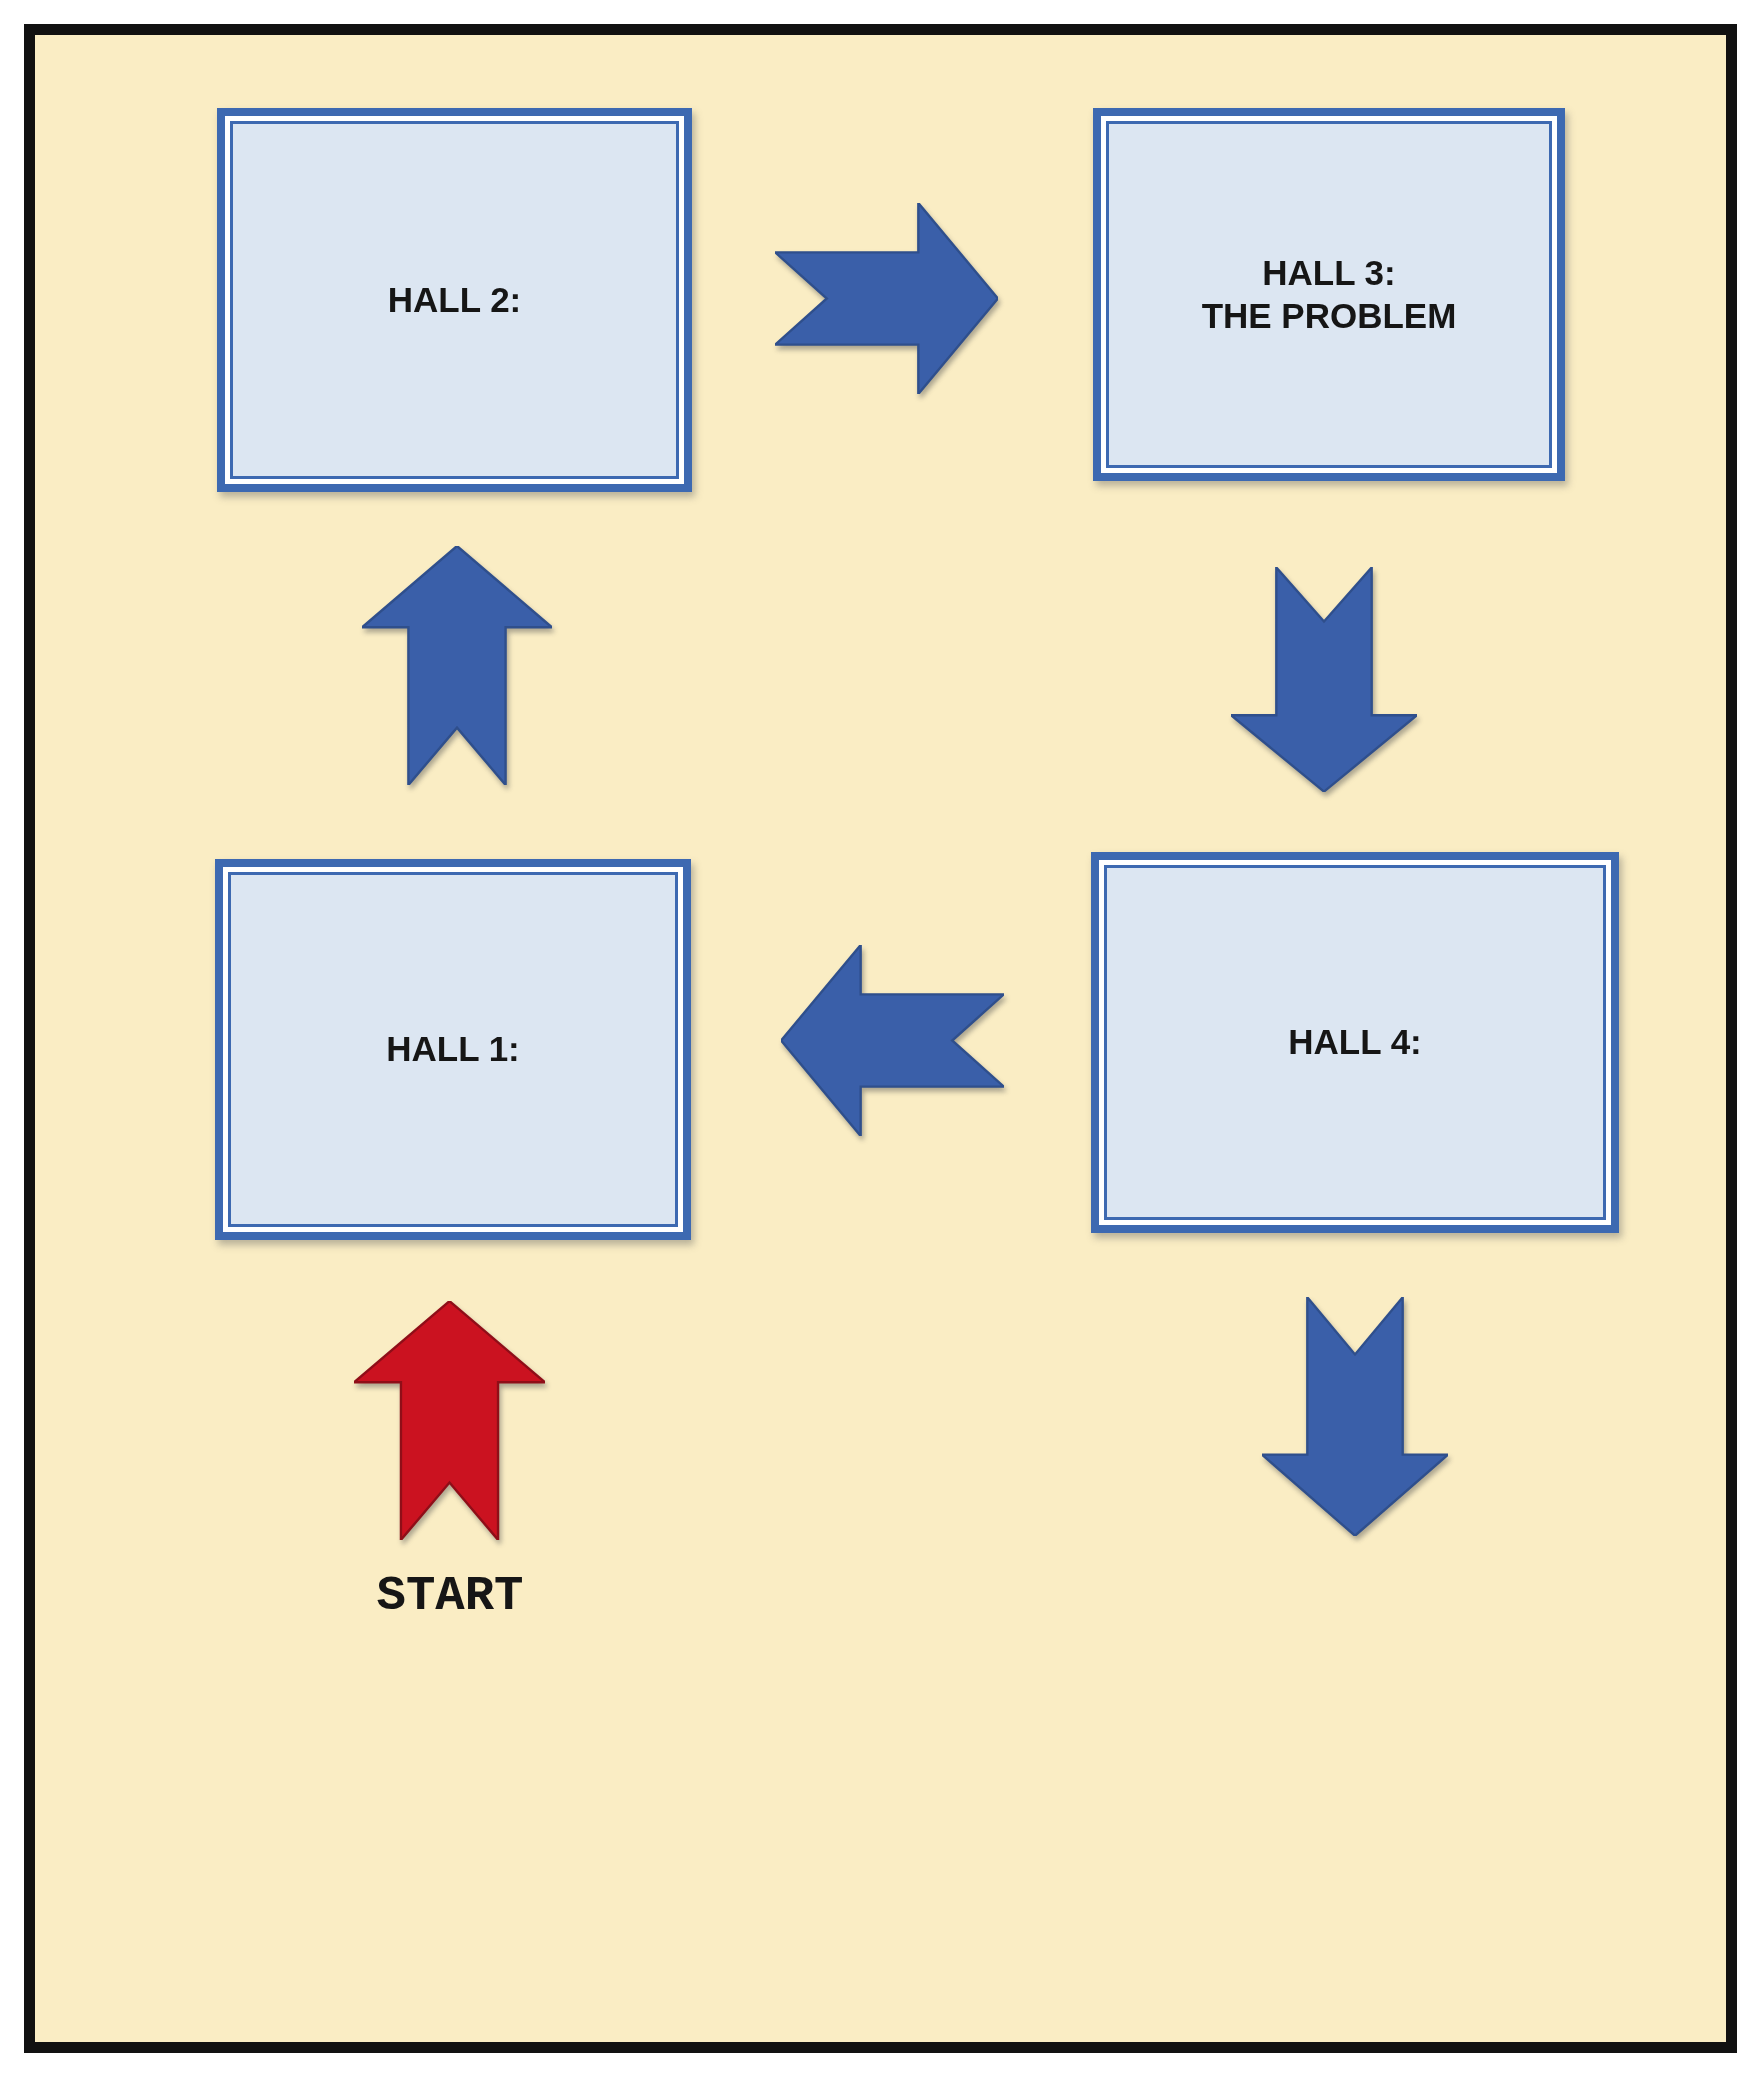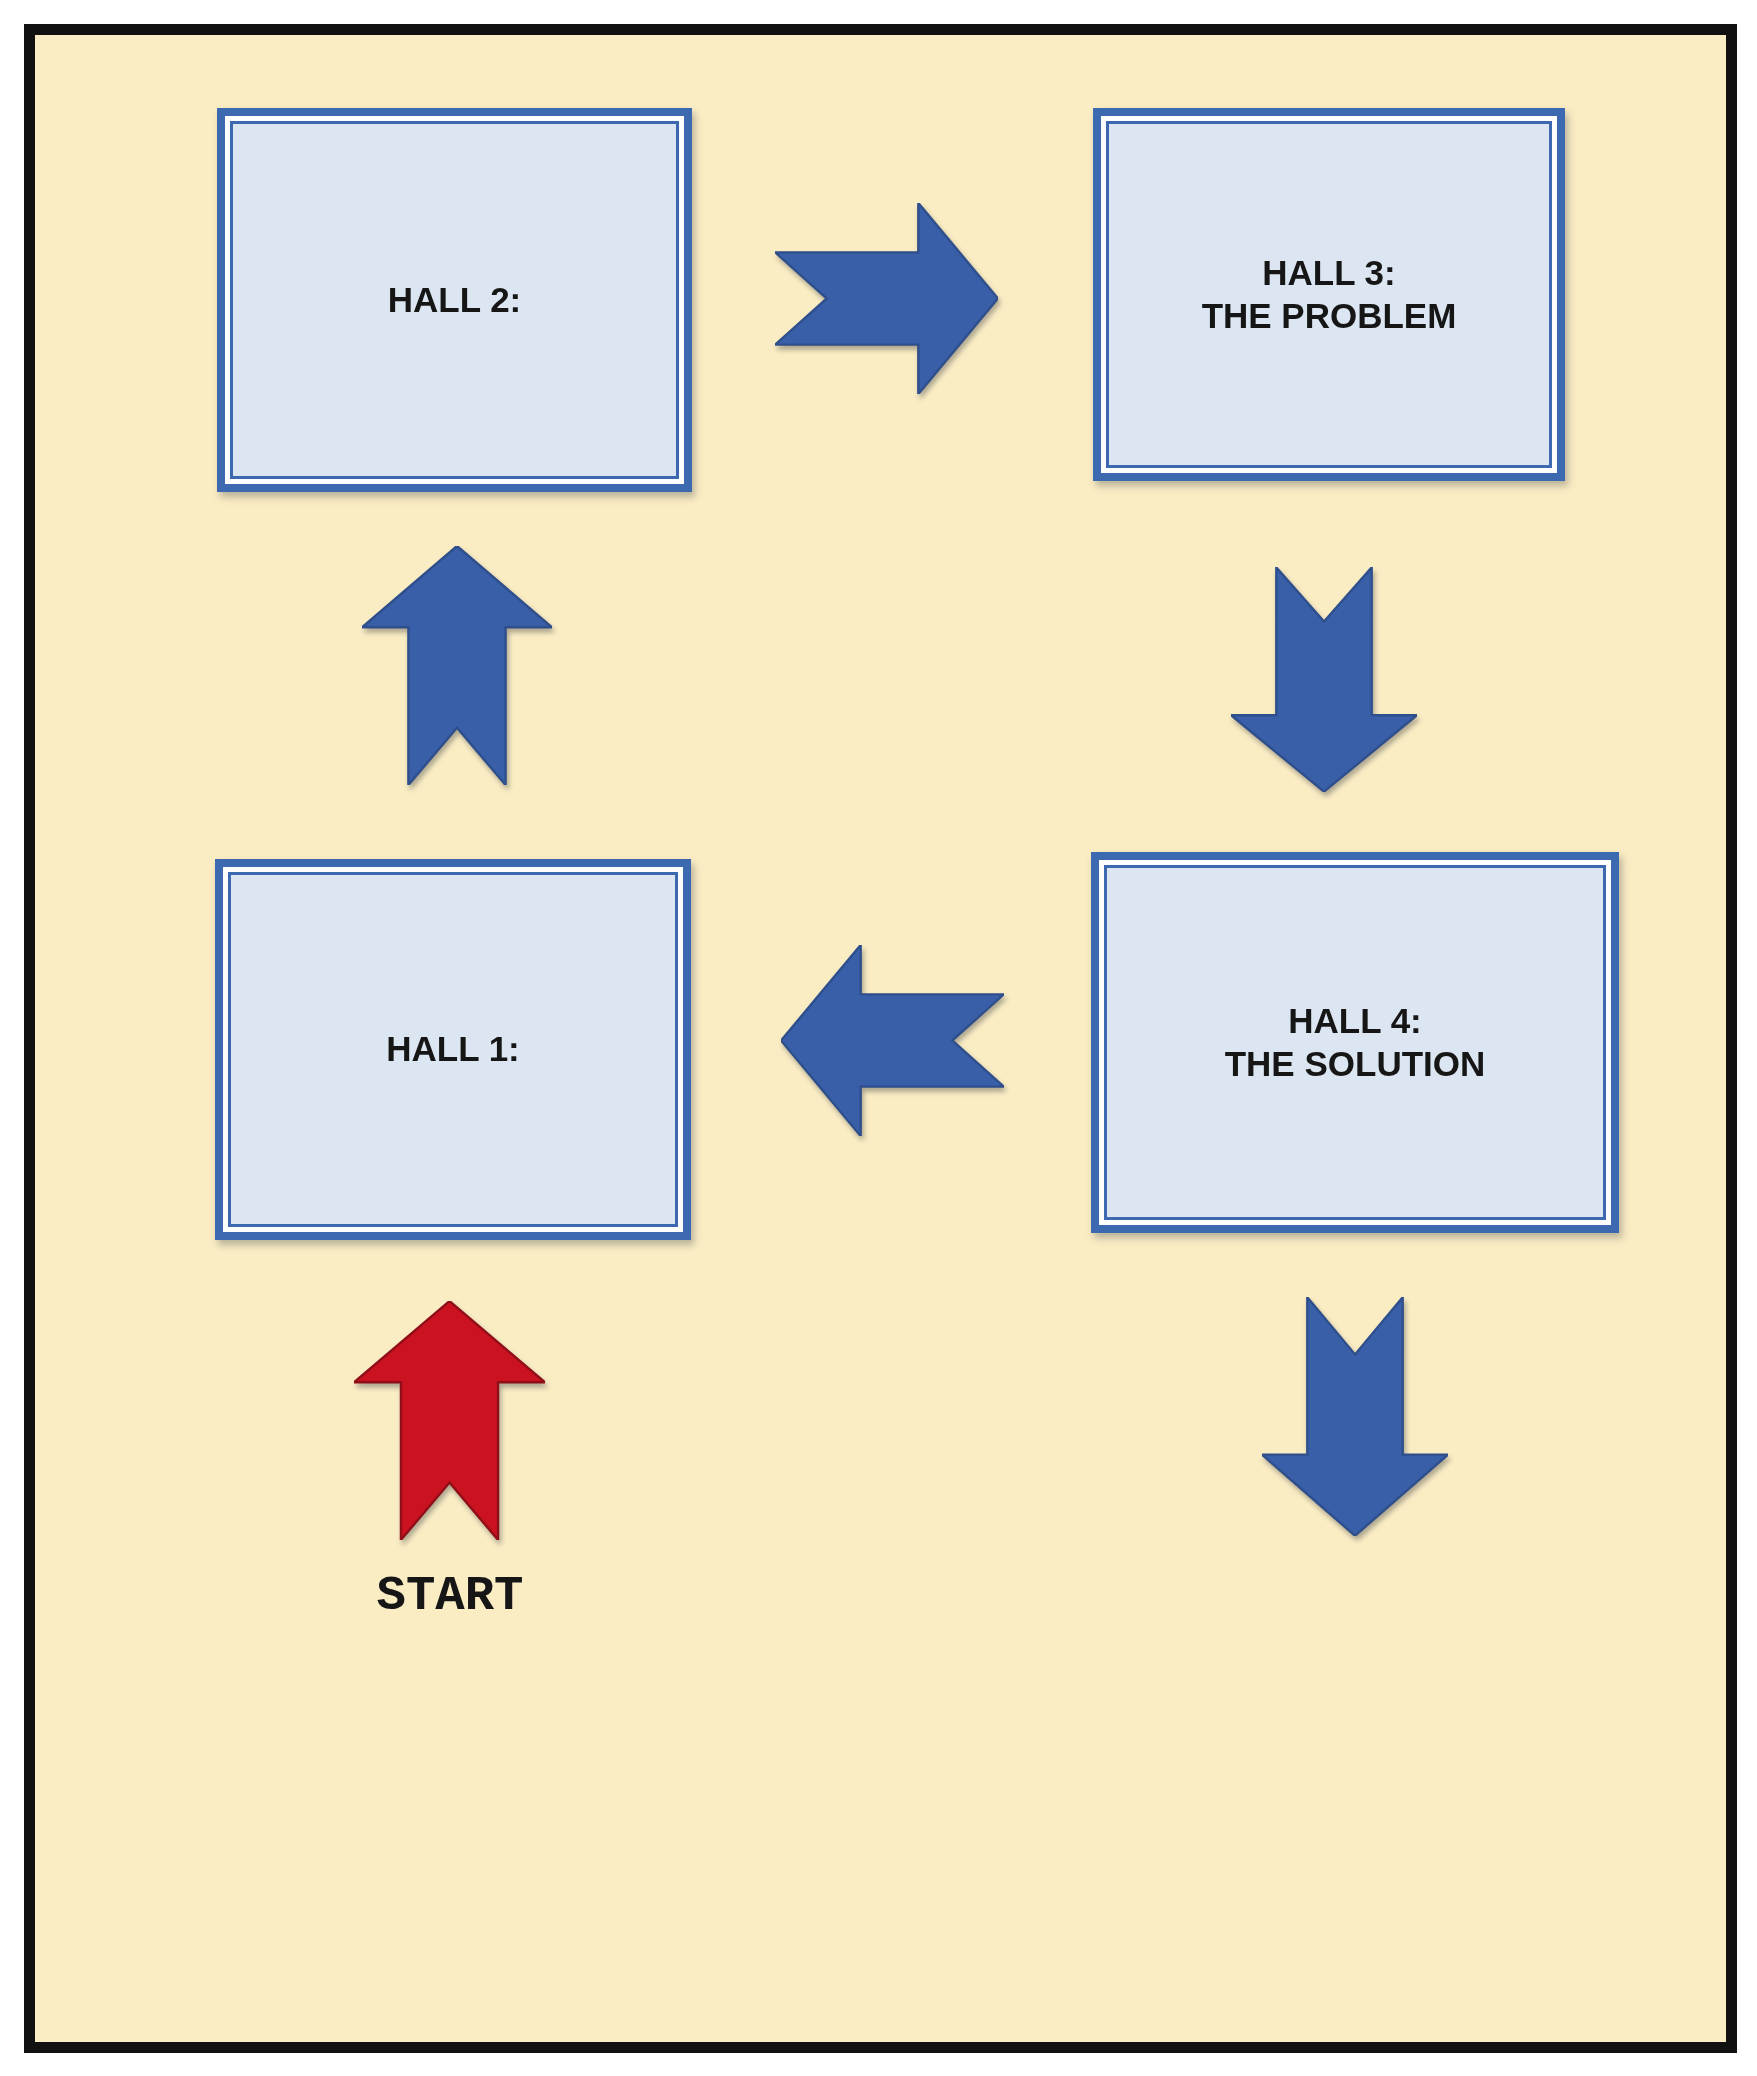--- a/index.html
+++ b/index.html
@@ -79,21 +79,20 @@
       <div class="hall-text">
         <span>HALL 1:</span>
       </div>
     </div>
   </div>
 
   <div class="hall" style="left:1091px; top:852px; width:528px; height:381px;">
     <div class="hall-inner">
       <div class="hall-text">
         <span>HALL 4:</span>
-        <span>THE SOLUTION</span>
       </div>
     </div>
   </div>
 
 
   <svg class="arrow" style="left:775px; top:203px;" width="223" height="191" viewBox="0 0 280 240">
     <polygon class="blue" points="0,62 180,62 180,0 280,120 180,240 180,178 0,178 65,120" fill="#3A5FA9"></polygon>
   </svg>
 
   <svg class="arrow" style="left:1231px; top:567px;" width="186" height="225" viewBox="0 0 234 282">

